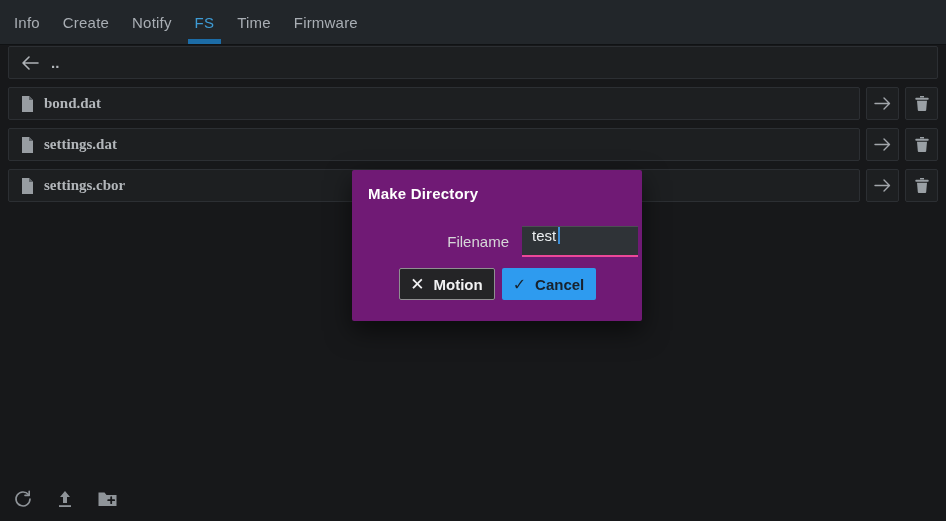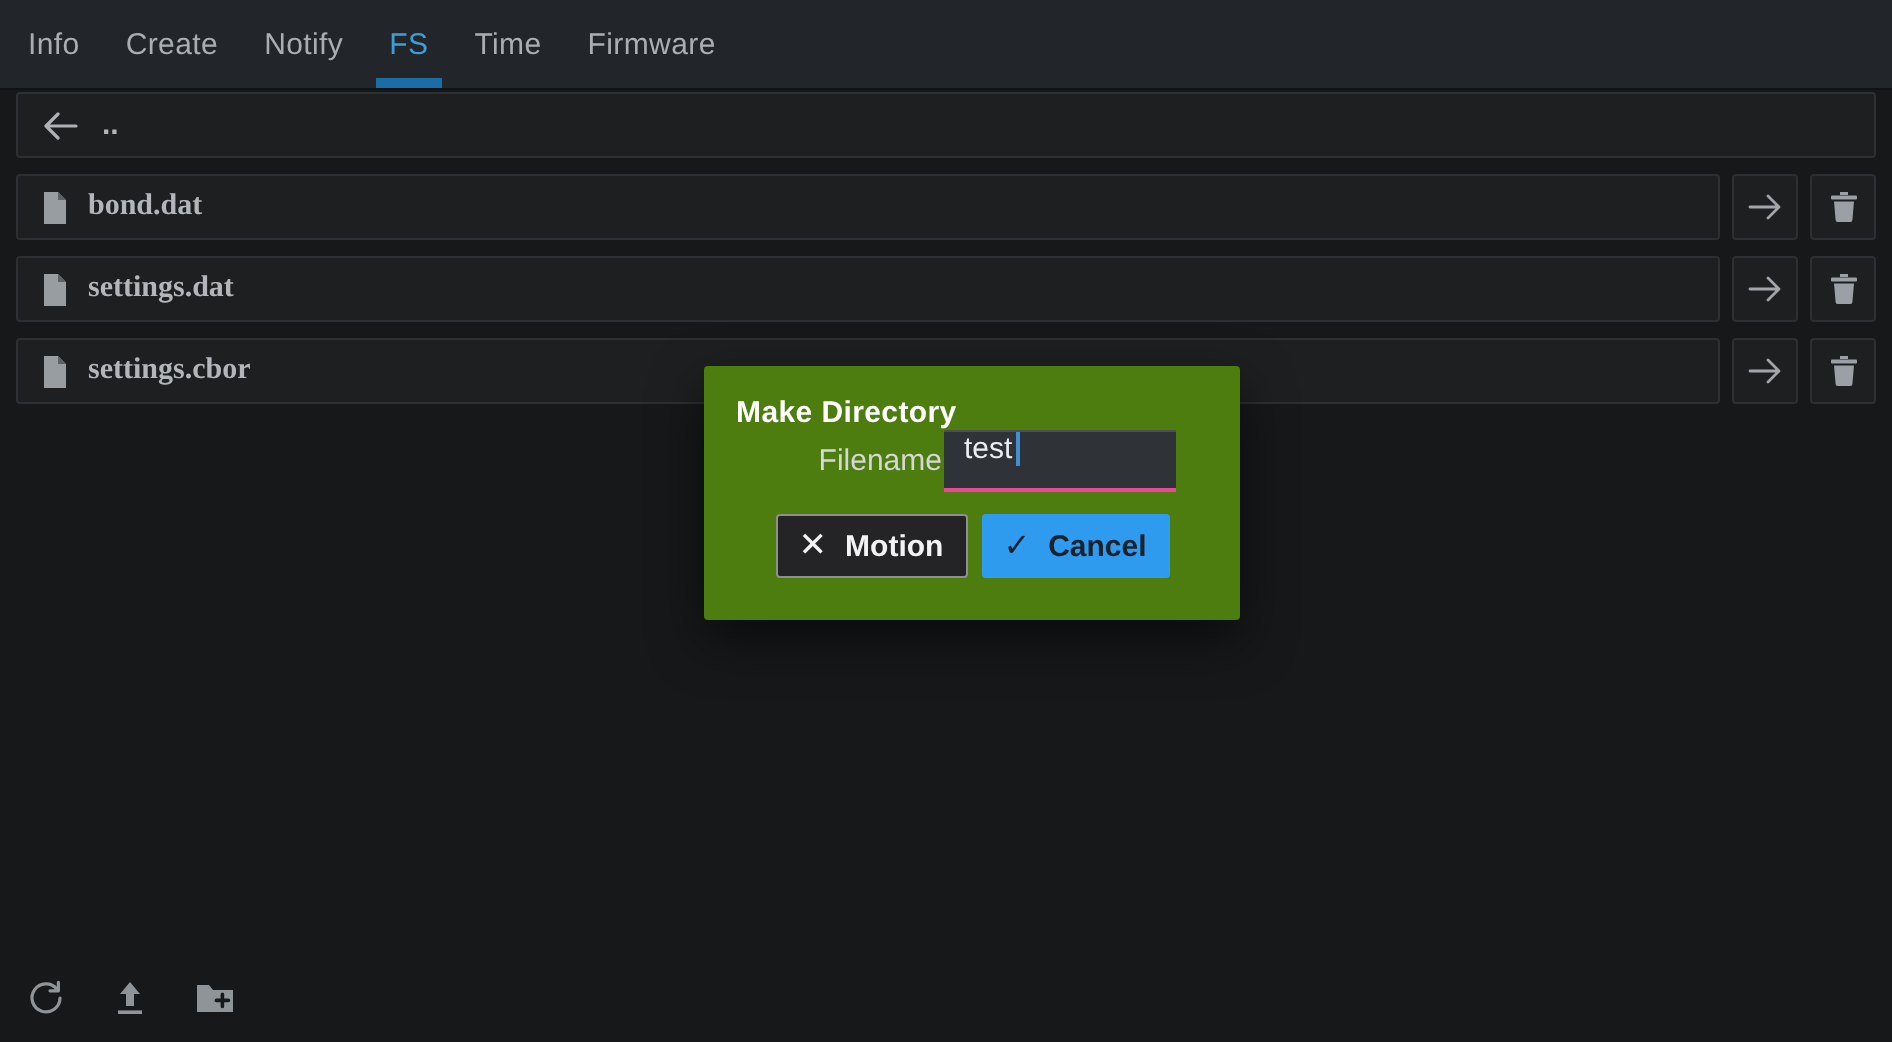--- a/index.html
+++ b/index.html
@@ -86,40 +86,41 @@
   .tool-btn {
     width: 20px; height: 20px;
     display: flex; align-items: center; justify-content: center;
     cursor: pointer;
   }
 
   
   .modal {
     position: absolute;
     left: 352px;
-    top: 183px;
-    width: 268px;
-    background: #4d7c0f;
+    top: 170px;
+    width: 290px;
+    background: #701a75;
     border-radius: 2px;
     box-shadow: 0 10px 26px rgba(0,0,0,0.55);
     z-index: 10;
   }
   .modal-title {
     padding: 15px 16px 0 16px;
     font-size: 15px;
     font-weight: bold;
     color: #ffffff;
     letter-spacing: 0.2px;
   }
   .filename-row {
+    margin-top: 24px;
     display: flex;
     align-items: center;
     justify-content: flex-end;
-    padding-right: 32px;
-    gap: 1px;
+    padding-right: 4px;
+    gap: 13px;
   }
   .filename-label { color: #d6d7d8; font-size: 15px; }
   .fake-input {
     width: 116px;
     height: 31px;
     background: #2f3337;
     border-top: 1px solid rgba(255,255,255,0.14);
     border-bottom: 2px solid #ec4899;
     display: flex;
     align-items: flex-start;

